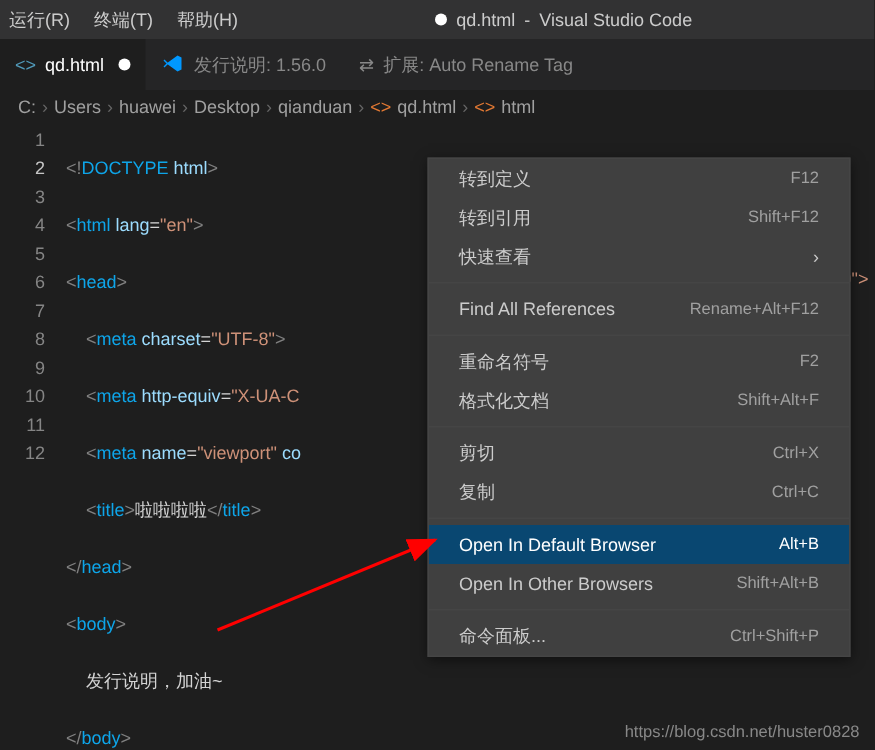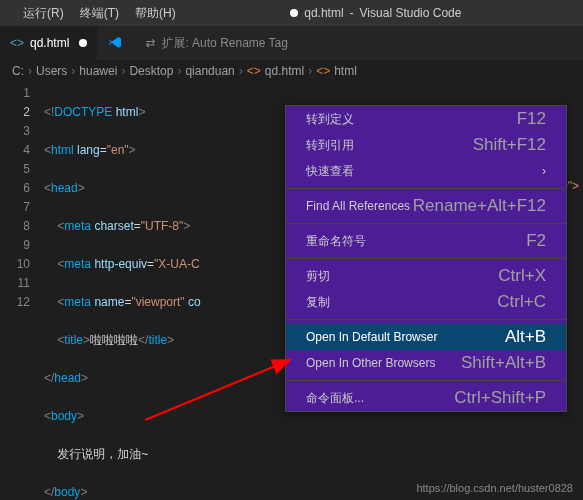--- a/index.html
+++ b/index.html
@@ -1,17 +1,17 @@
 <!DOCTYPE html>
 <html><head>
 <meta charset="utf-8">
 <style>
 *{margin:0;padding:0;box-sizing:border-box;font-family:"Segoe UI",Arial,sans-serif;font-size:12px}
 body{background:#1e1e1e;color:#ccc;width:583px;height:500px;overflow:hidden;position:relative}
-.menubar{background:#323233;height:26px;display:flex;align-items:center;padding:0 17px;gap:4px}
+.menubar{background:#323233;height:26px;display:flex;align-items:center;padding:0 0;gap:4px}
 .menu-item{padding:3px 6px;color:#ccc}
 .title-center{flex:1;text-align:center;display:flex;align-items:center;justify-content:center;gap:6px}
 .dot{width:8px;height:8px;border-radius:50%;background:#fff}
 .tabs{background:#252526;height:34px;display:flex;align-items:center}
 .tab{display:flex;align-items:center;height:34px;padding:0 10px;gap:6px;background:#1e1e1e;color:#fff}
 .modified{width:8px;height:8px;border-radius:50%;background:#fff;margin-left:4px}
 .tab2{display:flex;align-items:center;height:34px;padding:0 10px;gap:6px;color:#888}
 .vs-icon{width:16px;height:16px}
 .ext-tab{display:flex;align-items:center;padding:0 12px;color:#888;gap:6px}
 .breadcrumb{height:22px;display:flex;align-items:center;padding:0 12px;color:#a0a0a0;gap:4px;font-size:11px}
@@ -20,25 +20,25 @@
 .editor{display:flex;position:relative}
 .gutter{width:44px;text-align:right;padding-right:14px;color:#858585;line-height:19px;padding-top:2px}
 .gutter div{height:19px}
 .active-line{color:#c6c6c6}
 .code{flex:1;font-family:Consolas,monospace;font-size:13px;line-height:19px;padding-top:2px;white-space:pre}
 .tag{color:#808080}
 .name{color:#0ea5e9}
 .attr{color:#9cdcfe}
 .str{color:#ce9178}
 .txt{color:#d4d4d4}
-.context-menu{position:absolute;left:285px;top:105px;width:282px;background:#4c1d95;border:1px solid #454545;box-shadow:0 2px 8px rgba(0,0,0,0.5);z-index:10}
+.context-menu{position:absolute;left:285px;top:105px;width:282px;background:#404040;border:1px solid #454545;box-shadow:0 2px 8px rgba(0,0,0,0.5);z-index:10}
 .ctx-item{display:flex;justify-content:space-between;align-items:center;height:26px;padding:0 20px;color:#ccc}
 .ctx-item.highlighted{background:#094771;color:#fff}
 .ctx-sep{height:1px;background:#454545;margin:4px 0}
-.shortcut{color:#a0a0a0;font-size:17px}
+.shortcut{color:#a0a0a0;font-size:11px}
 .highlighted .shortcut{color:#fff}
 .sub-arrow{color:#ccc}
 .arrow{position:absolute;z-index:11}
 .watermark{position:absolute;bottom:6px;right:10px;color:#888;font-size:11px}
 .code-icon{color:#519aba}
 </style>
 </head>
 <body>
 
 <div class="menubar">
@@ -56,20 +56,21 @@
 <div class="tabs">
   <div class="tab">
     <span class="code-icon">&lt;&gt;</span>
     <span>qd.html</span>
     <span class="modified"></span>
   </div>
   <div class="tab2">
     <svg class="vs-icon" viewBox="0 0 24 24">
         <path fill="#0098ff" d="M17 3l-11 8 11 8 4-2v-12zM3 8l3 3-3 3 1 1 4-4-4-4z"></path>
       </svg>
+    <span>发行说明: 1.56.0</span>
   </div>
   <div class="ext-tab">
     <span>⇄</span>
     <span>扩展: Auto Rename Tag</span>
   </div>
 </div>
 
 <div class="breadcrumb">
   <span>C:</span>
     <span class="chev">›</span>
@@ -136,20 +137,24 @@
   <div class="ctx-sep"></div>
   <div class="ctx-item">
       <span>Find All References</span>
       <span class="shortcut">Rename+Alt+F12</span>
     </div>
   <div class="ctx-sep"></div>
   <div class="ctx-item">
       <span>重命名符号</span>
       <span class="shortcut">F2</span>
     </div>
+  <div class="ctx-item">
+      <span>格式化文档</span>
+      <span class="shortcut">Shift+Alt+F</span>
+    </div>
   <div class="ctx-sep"></div>
   <div class="ctx-item">
       <span>剪切</span>
       <span class="shortcut">Ctrl+X</span>
     </div>
   <div class="ctx-item">
       <span>复制</span>
       <span class="shortcut">Ctrl+C</span>
     </div>
   <div class="ctx-sep"></div>

